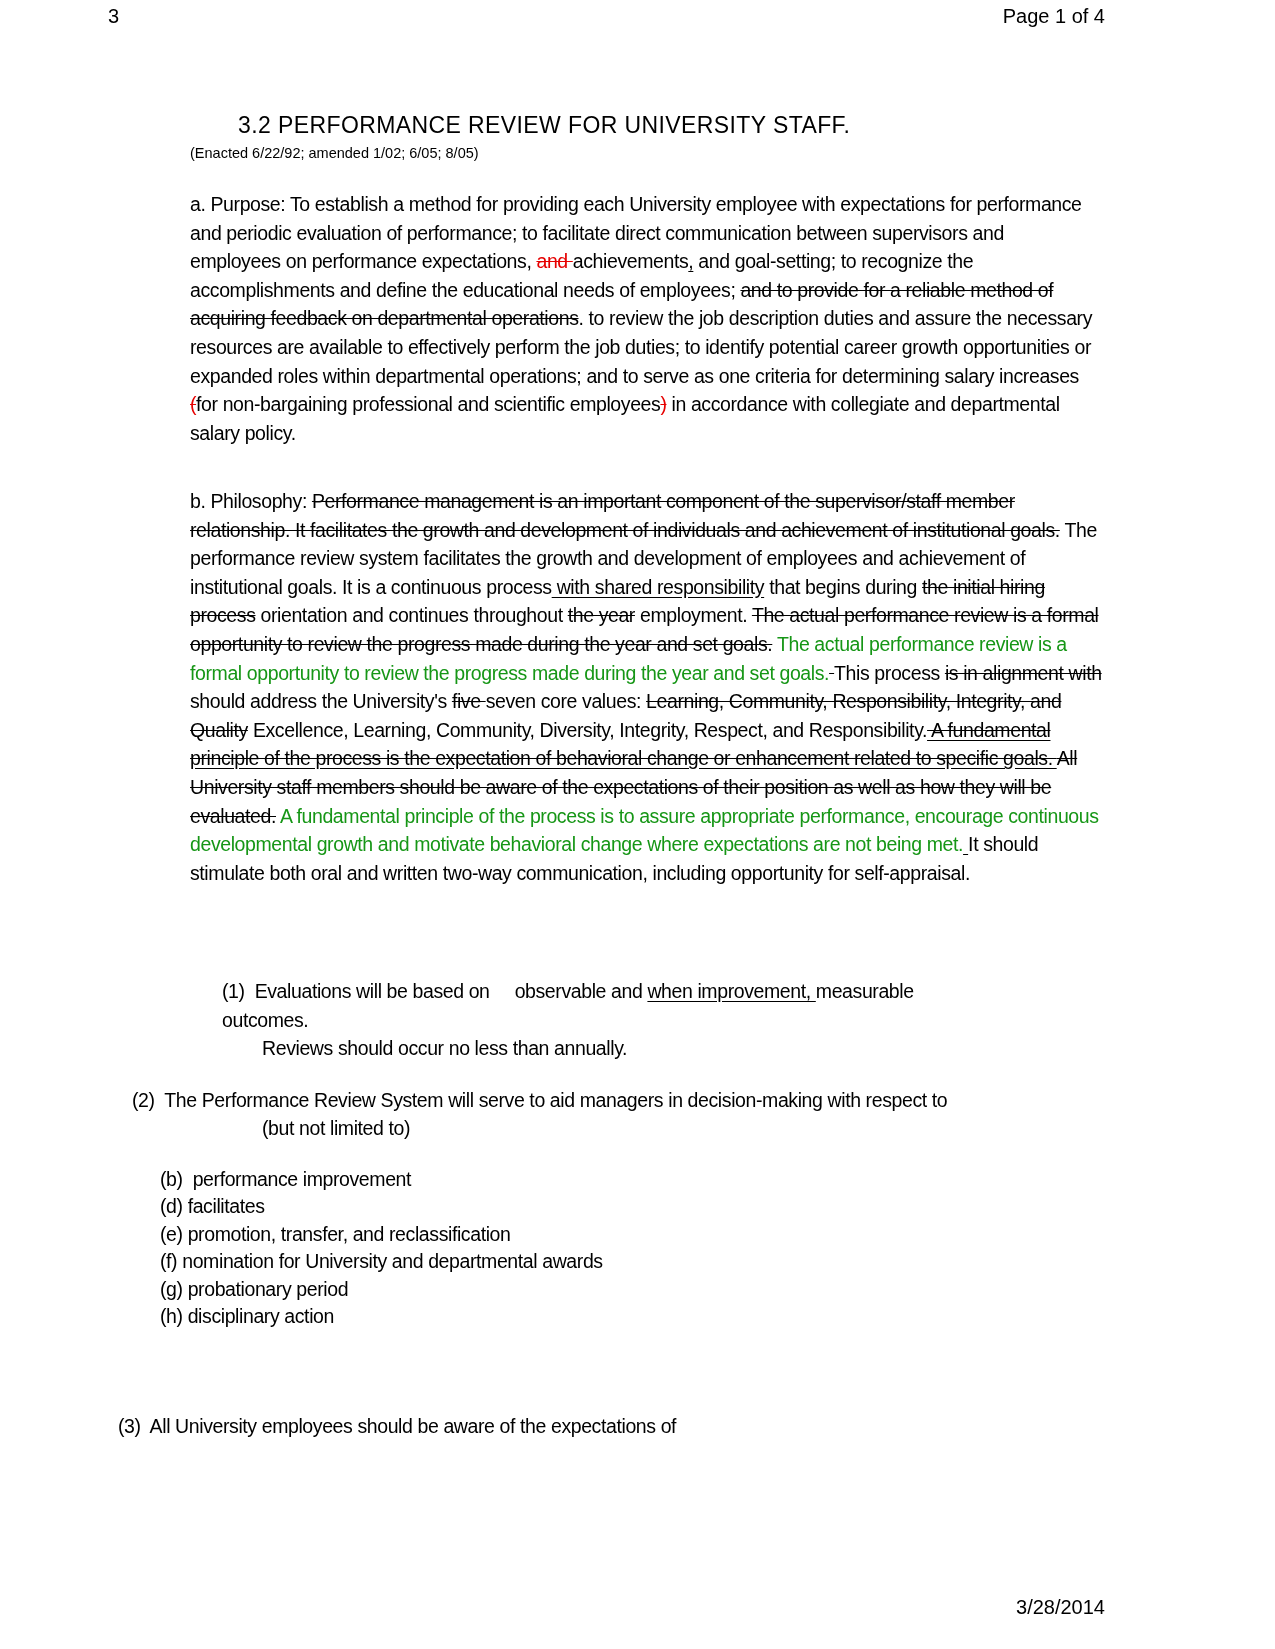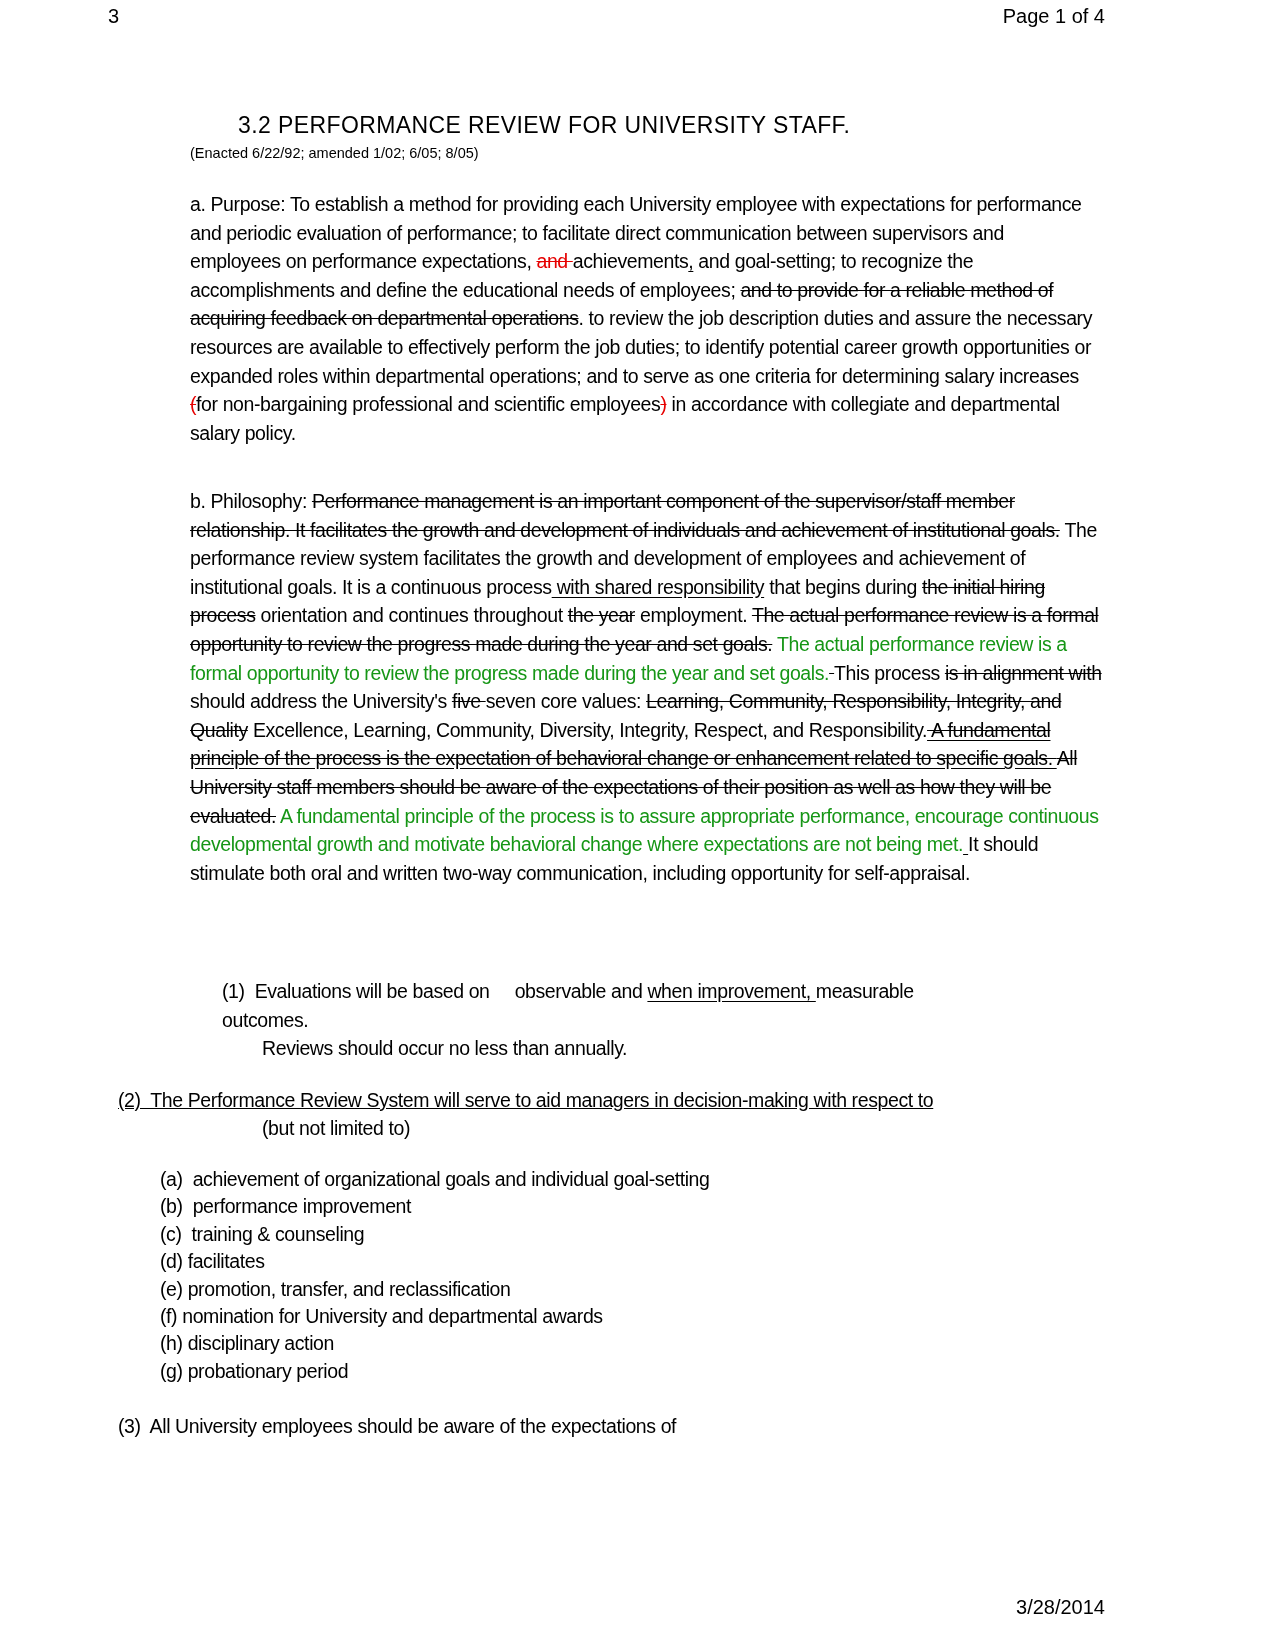--- a/index.html
+++ b/index.html
@@ -47,31 +47,29 @@
   <div class="abs doc-subtitle">(Enacted 6/22/92; amended 1/02; 6/05; 8/05)</div>
 
   <div class="abs para" style="left:190px;top:190px;width:908px;"><span class="run plain">a. Purpose: To establish a method for providing each University employee with expectations for performance and periodic evaluation of performance; to facilitate direct communication between supervisors and employees on performance expectations, </span><span class="run del-red">and </span><span class="run plain">achievements</span><span class="run u">,</span><span class="run plain"> and goal-setting; to recognize the accomplishments and define the educational needs of employees; </span><span class="run strike">and to provide for a reliable method of acquiring feedback on departmental operations</span><span class="run plain">. to review the job description duties and assure the necessary resources are available to effectively perform the job duties; to identify potential career growth opportunities or expanded roles within departmental operations; and to serve as one criteria for determining salary increases </span><span class="run del-red">(</span><span class="run plain">for non-bargaining professional and scientific employees</span><span class="run del-red">)</span><span class="run plain"> in accordance with collegiate and departmental salary policy.</span></div>
 
   <div class="abs para" style="left:190px;top:487px;width:912px;"><span class="run plain">b. Philosophy: </span><span class="run strike">Performance management is an important component of the supervisor/staff member relationship. It facilitates the growth and development of individuals and achievement of institutional goals.</span><span class="run plain"> The performance review system facilitates the growth and development of employees and achievement of institutional goals. It is a continuous process</span><span class="run u"> with shared responsibility</span><span class="run plain"> that begins during </span><span class="run strike">the initial hiring process</span><span class="run plain"> orientation and continues throughout </span><span class="run strike">the year</span><span class="run plain"> employment. </span><span class="run strike">The actual performance review is a formal opportunity to review the progress made during the year and set goals.</span><span class="run green"> The actual performance review is a formal opportunity to review the progress made during the year and set goals.</span><span class="run strike">&nbsp;</span><span class="run plain">This process </span><span class="run strike">is in alignment with</span><span class="run plain"> should address the University's </span><span class="run strike">five </span><span class="run plain">seven core values: </span><span class="run strike">Learning, Community, Responsibility, Integrity, and Quality</span><span class="run plain"> Excellence, Learning, Community, Diversity, Integrity, Respect, and Responsibility.</span><span class="run strike-u"> A fundamental principle of the process is the expectation of behavioral change or enhancement related to specific goals. </span><span class="run strike">All University staff members should be aware of the expectations of their position as well as how they will be evaluated.</span><span class="run green"> A fundamental principle of the process is to assure appropriate performance, encourage continuous developmental growth and motivate behavioral change where expectations are not being met.</span><span class="run u">&nbsp;</span><span class="run plain">It should stimulate both oral and written two-way communication, including opportunity for self-appraisal.</span></div>
 
   <div class="abs para" style="left:222px;top:977px;width:800px;"><span class="run plain">(1)&nbsp; Evaluations will be based on &nbsp;&nbsp;&nbsp; observable and </span><span class="run u">when improvement, </span><span class="run plain">measurable</span><br><span class="run plain">outcomes.</span></div>
 
   <div class="abs para" style="left:262px;top:1034px;width:700px;">Reviews should occur no less than annually.</div>
 
-  <div class="abs para" style="left:118px;top:1086px;width:1020px;text-decoration:underline;">(2)&nbsp; The Performance Review System will serve to aid managers in decision-making with respect to</div>
+  <div class="abs para" style="left:132px;top:1086px;width:1020px;">(2)&nbsp; The Performance Review System will serve to aid managers in decision-making with respect to</div>
   <div class="abs para" style="left:262px;top:1114px;width:700px;">(but not limited to)</div>
 
   <div class="abs" style="left:160px;top:1166px;width:900px;">
-    <div class="list-item">(a)&nbsp; achievement of organizational goals and individual goal-setting</div>
     <div class="list-item">(b)&nbsp; performance improvement</div>
-    <div class="list-item">(c)&nbsp; training &amp; counseling</div>
     <div class="list-item">(d) facilitates</div>
     <div class="list-item">(e) promotion, transfer, and reclassification</div>
     <div class="list-item">(f) nomination for University and departmental awards</div>
+    <div class="list-item">(g) probationary period</div>
     <div class="list-item">(h) disciplinary action</div>
-    <div class="list-item">(g) probationary period</div>
   </div>
 
   <div class="abs para" style="left:118px;top:1412px;width:1020px;">(3)&nbsp; All University employees should be aware of the expectations of</div>
 
   <div class="abs ftr" style="right:170px;">3/28/2014</div>
 
 </div>
 
 </body></html>

